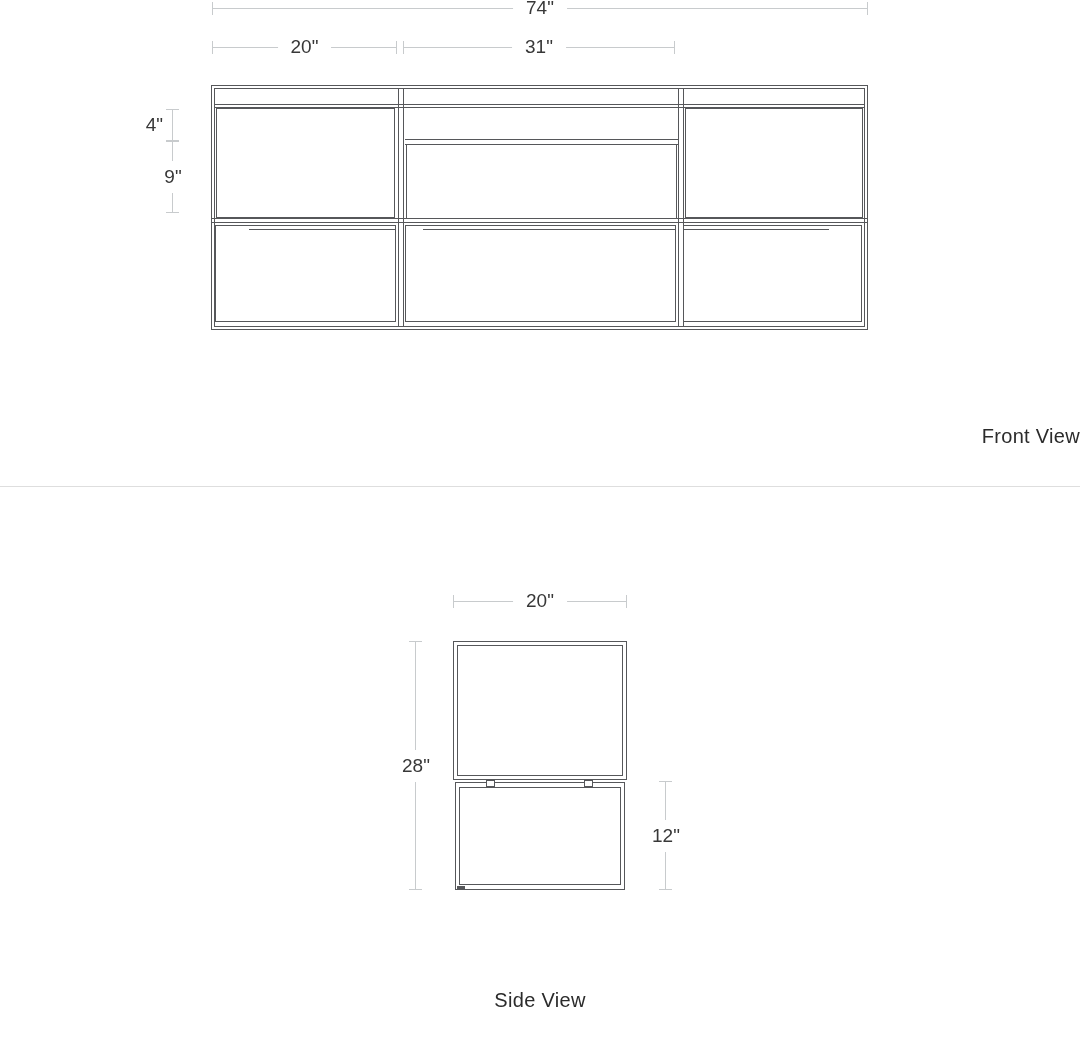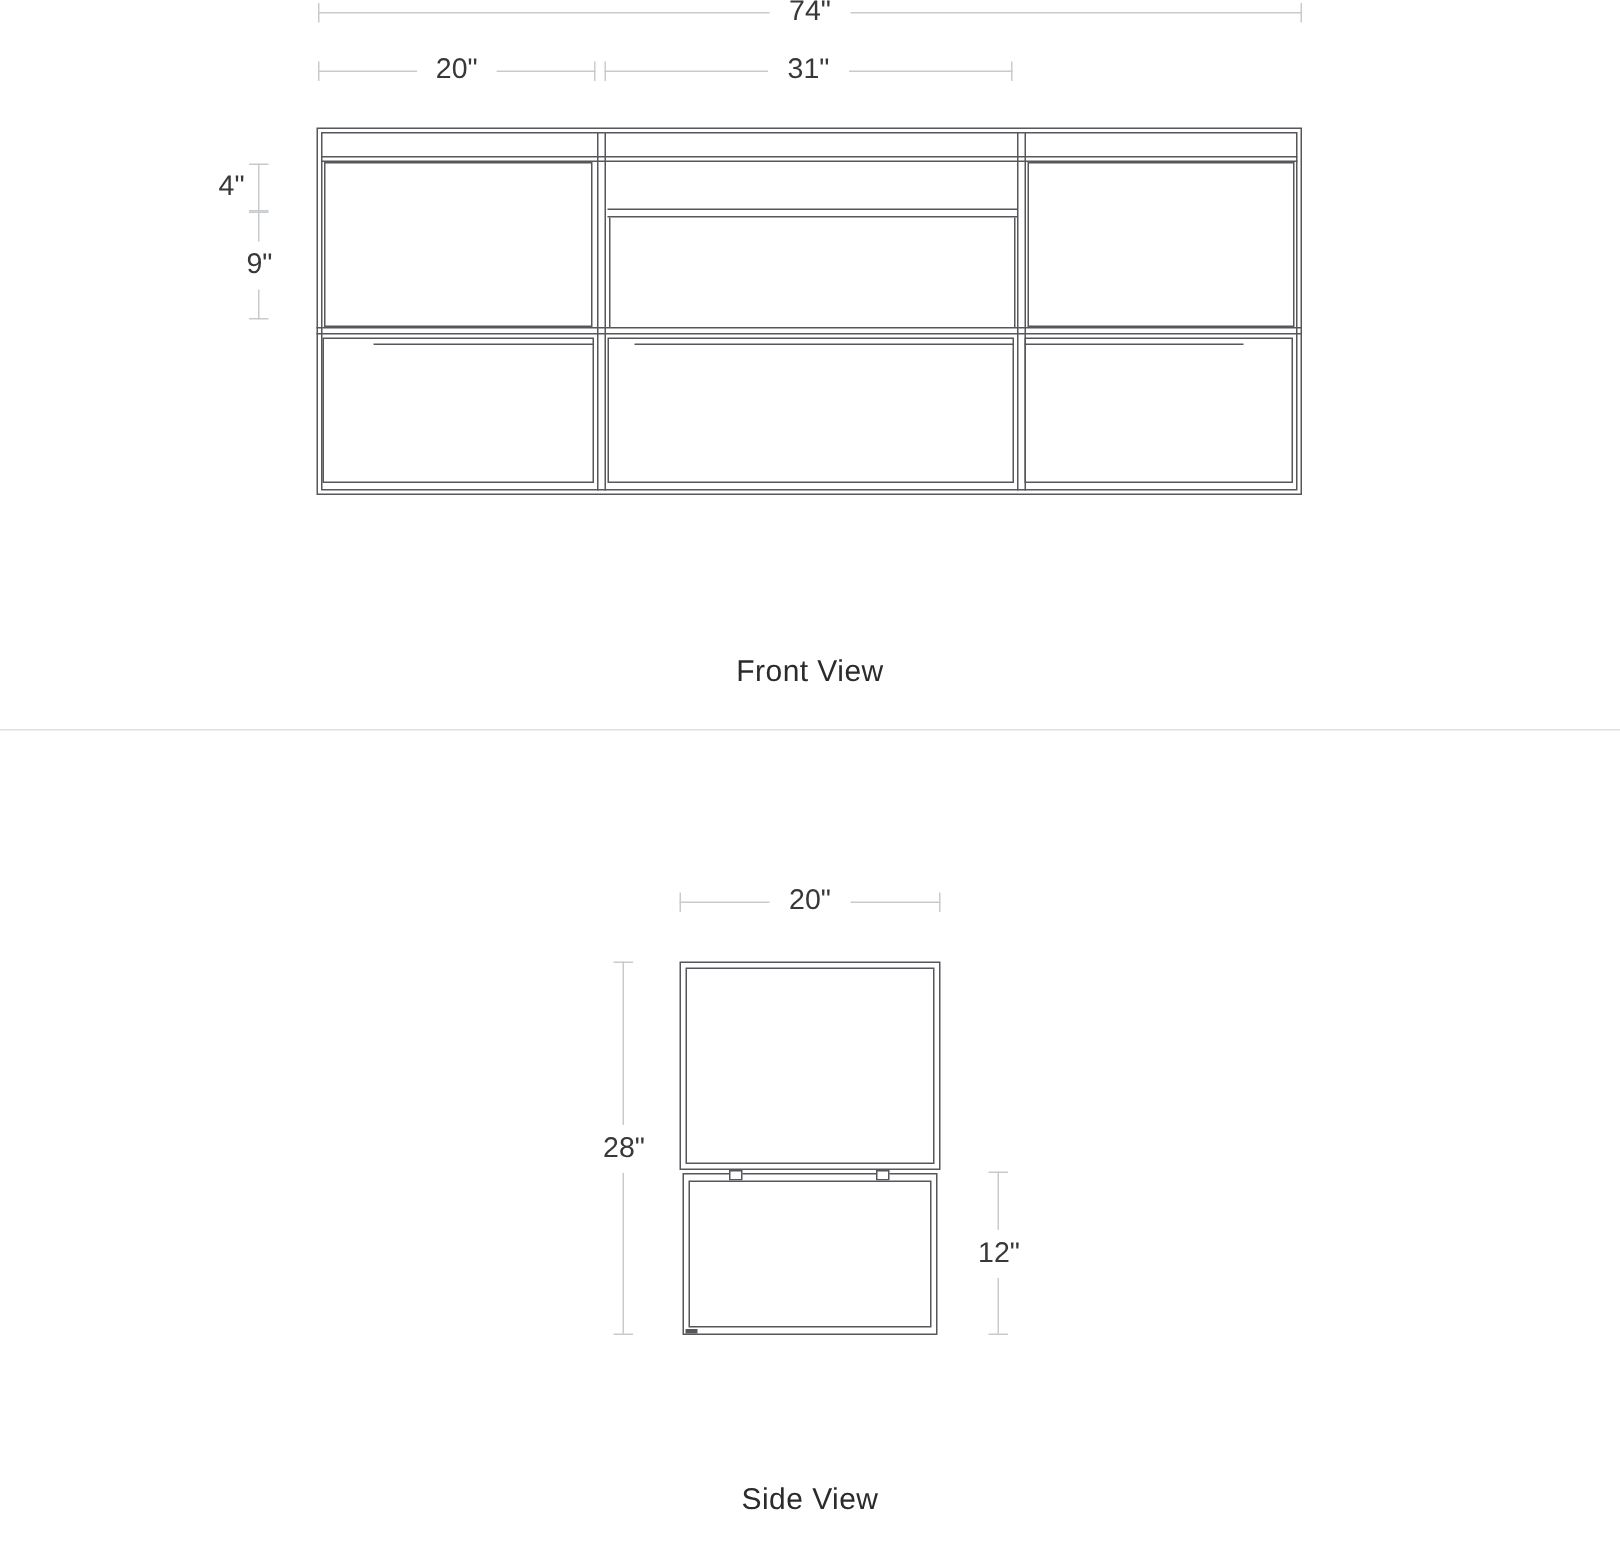--- a/index.html
+++ b/index.html
@@ -99,21 +99,21 @@
     <div class="ln" style="left:406px;top:145px;width:1px;height:73px;"></div>
     <div class="ln" style="left:676px;top:145px;width:1px;height:73px;"></div>
     <div class="hpair" style="left:211px;top:218px;width:657px;height:5px;"></div>
     <div class="box" style="left:215px;top:225px;width:181px;height:97px;"></div>
     <div class="ln" style="left:249px;top:229px;width:147px;height:1px;"></div>
     <div class="box" style="left:405px;top:225px;width:271px;height:97px;"></div>
     <div class="ln" style="left:423px;top:229px;width:253px;height:1px;"></div>
     <div class="box" style="left:683px;top:225px;width:179px;height:97px;"></div>
     <div class="ln" style="left:683px;top:229px;width:146px;height:1px;"></div>
 
-    <div class="view-title" style="top:436px;">Front View</div>
+    <div class="view-title" style="top:424px;text-align:right;">Front View</div>
   </div>
 
   <div class="section-divider" style="top:486px;"></div>
 
   <div>
 
     <div class="hdim" style="left:453px;top:595px;width:174px;">
       <i class="tick l"></i>
       <i class="dline"></i>
       <i class="tick r"></i>

